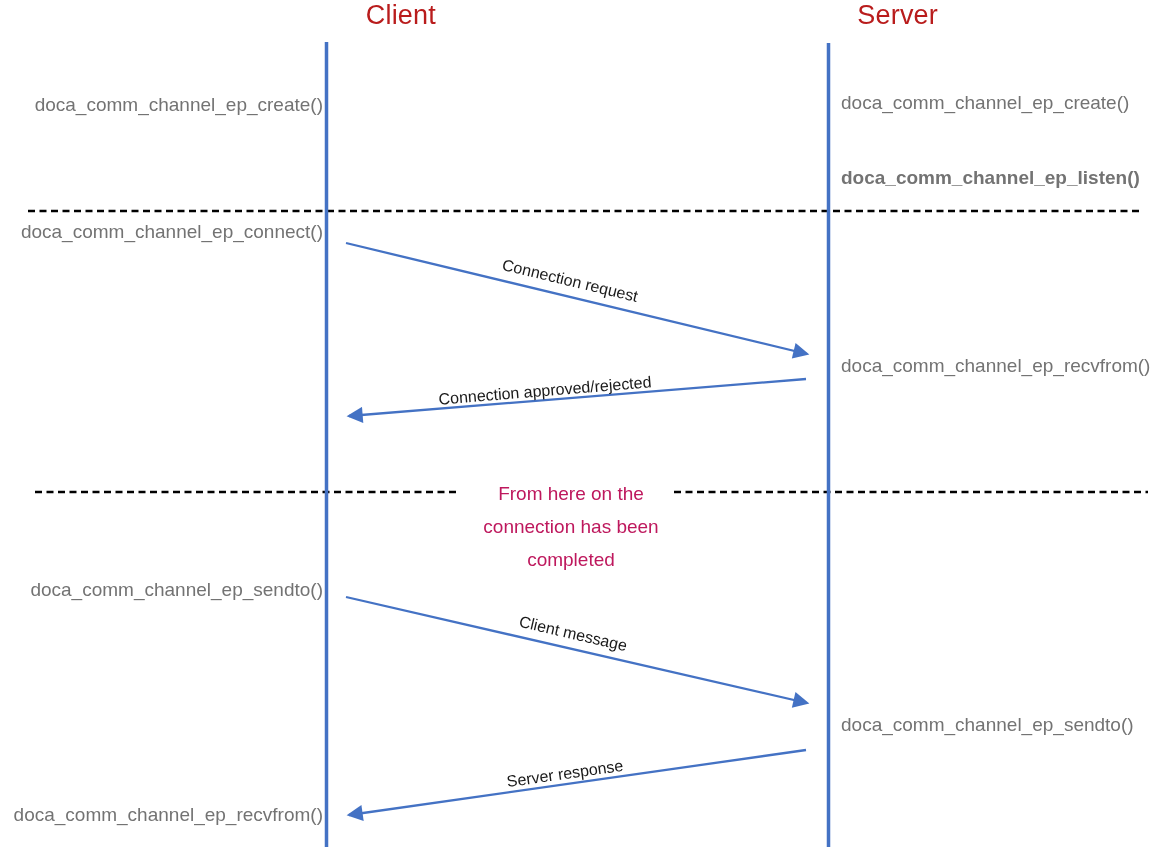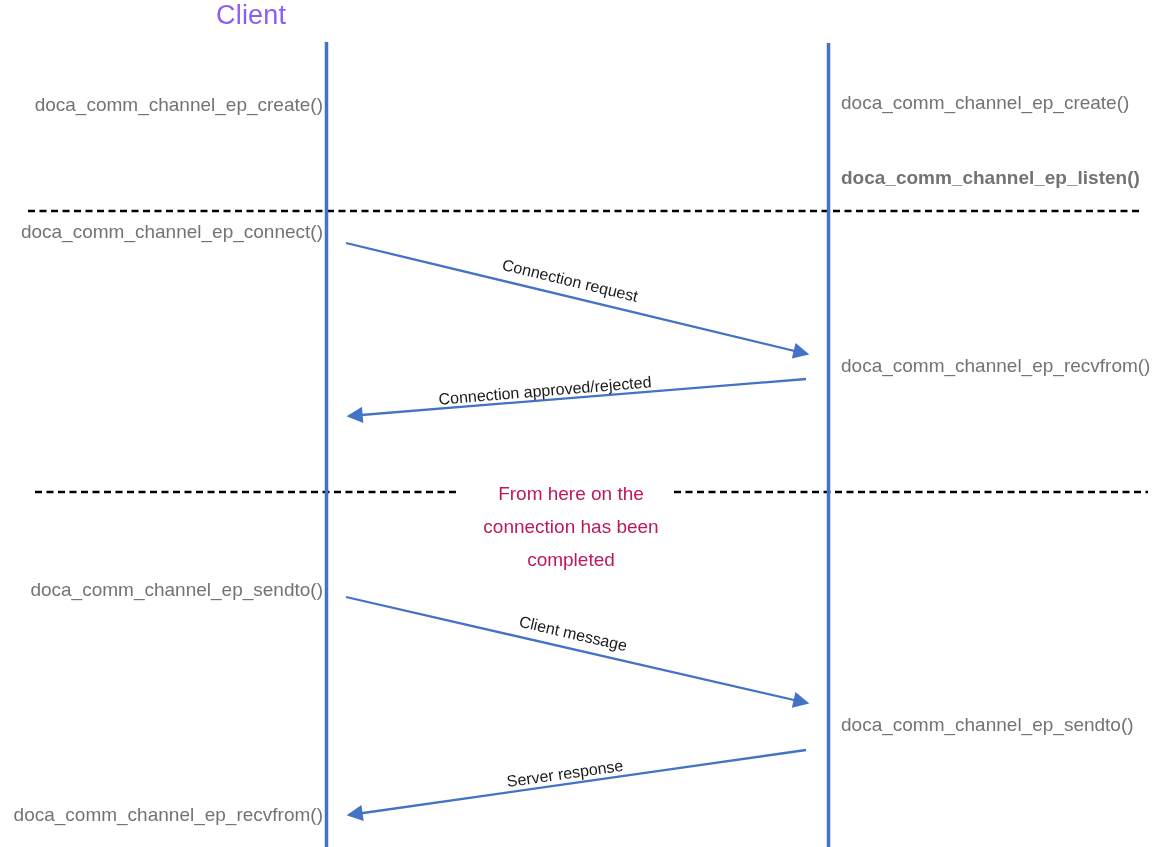--- a/index.html
+++ b/index.html
@@ -16,24 +16,24 @@
   }
   .canvas svg { position: absolute; top: 0; left: 0; }
   .lifeline { stroke: var(--accent); stroke-width: 3.5; }
   .msg-line { stroke: var(--accent); stroke-width: 2.3; fill: none; }
   .arrow-head { fill: var(--accent); }
   .sep-line { stroke: #000000; stroke-width: 2.4; stroke-dasharray: 7 4.5; }
 
   .actor-title {
     position: absolute;
     width: 220px;
-    text-align: left;
+    text-align: right;
     font-size: 27px;
     letter-spacing: 0.2px;
-    color: #8b5cf6;
+    color: #b91c1c;
   }
   .fn-label {
     position: absolute;
     font-size: 19px;
     height: 22px;
     line-height: 22px;
     white-space: nowrap;
     color: #737373;
   }
   .fn-left  { left: 0;    width: 323px; text-align: right; }
@@ -78,20 +78,21 @@
     <line class="lifeline" x1="326.5" y1="42" x2="326.5" y2="847"></line>
     <line class="lifeline" x1="828.5" y1="43" x2="828.5" y2="847"></line>
 
     <line class="msg-line" x1="346" y1="243" x2="807" y2="354" marker-end="url(#arrow)"></line>
     <line class="msg-line" x1="806" y1="379" x2="349" y2="416" marker-end="url(#arrow)"></line>
     <line class="msg-line" x1="346" y1="597" x2="807" y2="703" marker-end="url(#arrow)"></line>
     <line class="msg-line" x1="806" y1="750" x2="349" y2="815" marker-end="url(#arrow)"></line>
   </svg>
 
   <div class="actor-title" style="left:216px; top:0px;">Client</div>
+  <div class="actor-title" style="left:718px; top:0px;">Server</div>
 
   <div class="fn-label fn-left" style="top:94px;">doca_comm_channel_ep_create()</div>
   <div class="fn-label fn-left" style="top:221px;">doca_comm_channel_ep_connect()</div>
   <div class="fn-label fn-left" style="top:579px;">doca_comm_channel_ep_sendto()</div>
   <div class="fn-label fn-left" style="top:804px;">doca_comm_channel_ep_recvfrom()</div>
 
   <div class="fn-label fn-right" style="top:92px;">doca_comm_channel_ep_create()</div>
   <div class="fn-label fn-right" style="top:167px;font-weight:bold;">doca_comm_channel_ep_listen()</div>
   <div class="fn-label fn-right" style="top:355px;">doca_comm_channel_ep_recvfrom()</div>
   <div class="fn-label fn-right" style="top:714px;">doca_comm_channel_ep_sendto()</div>

